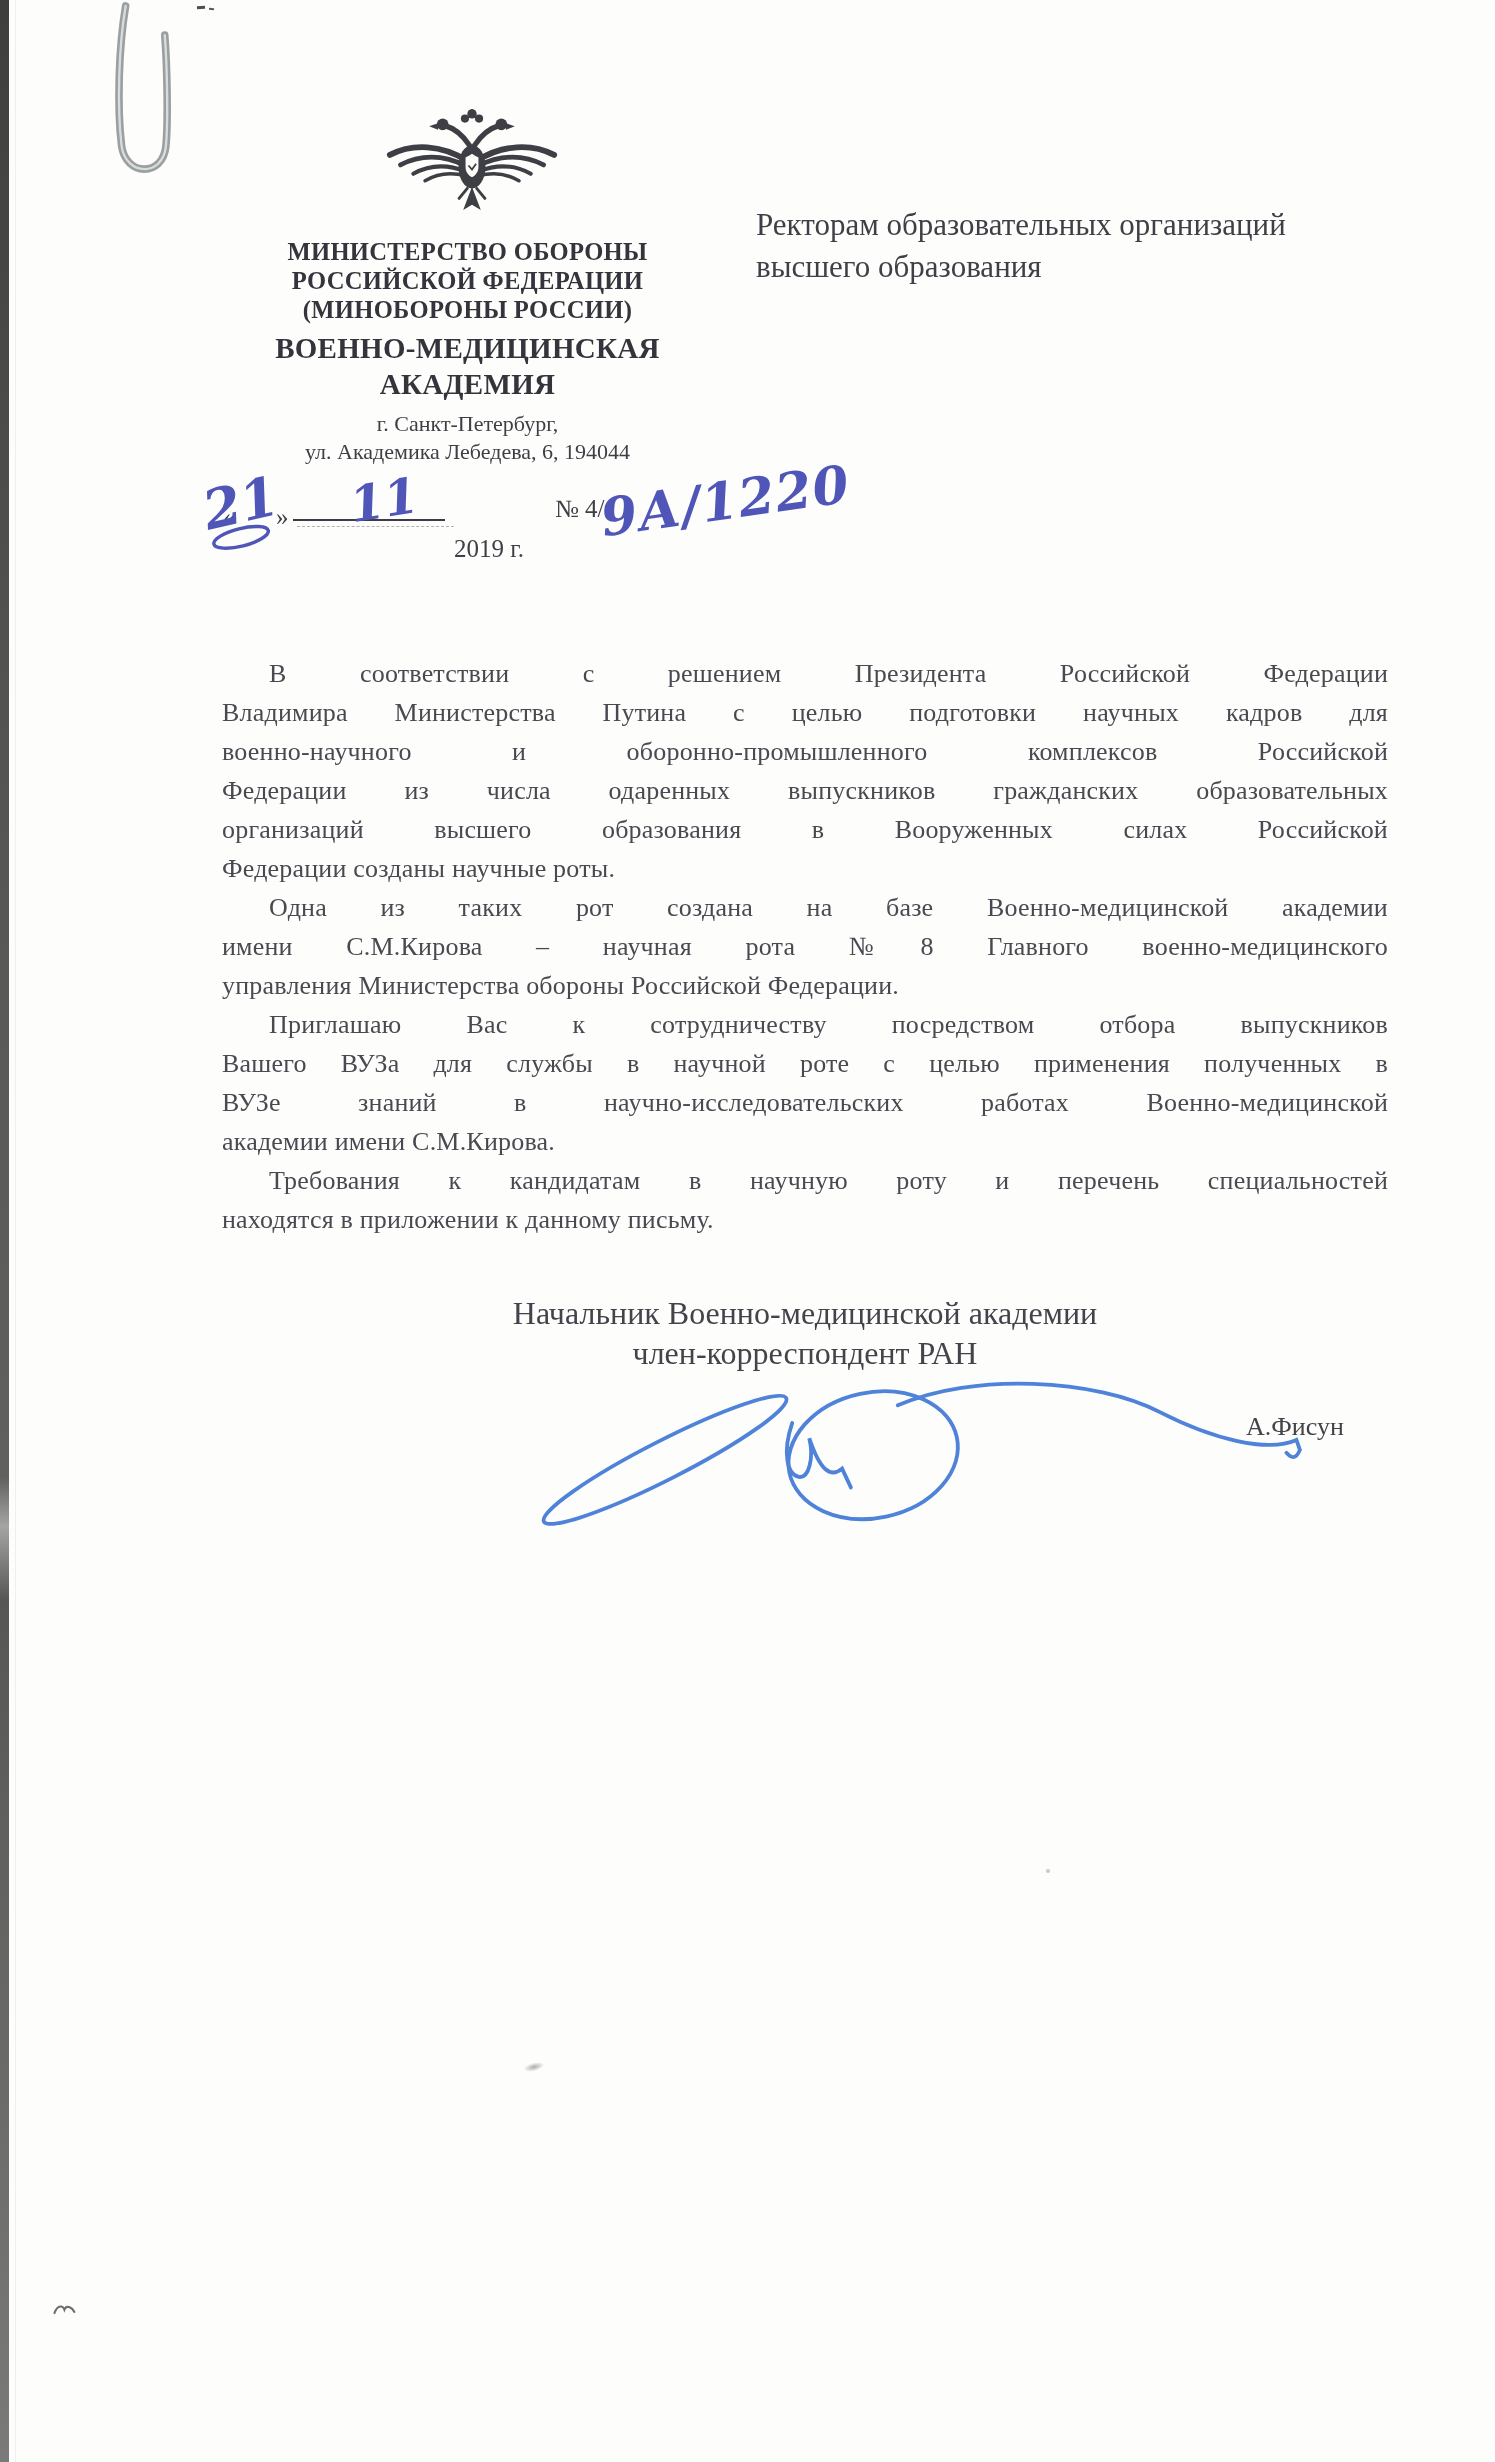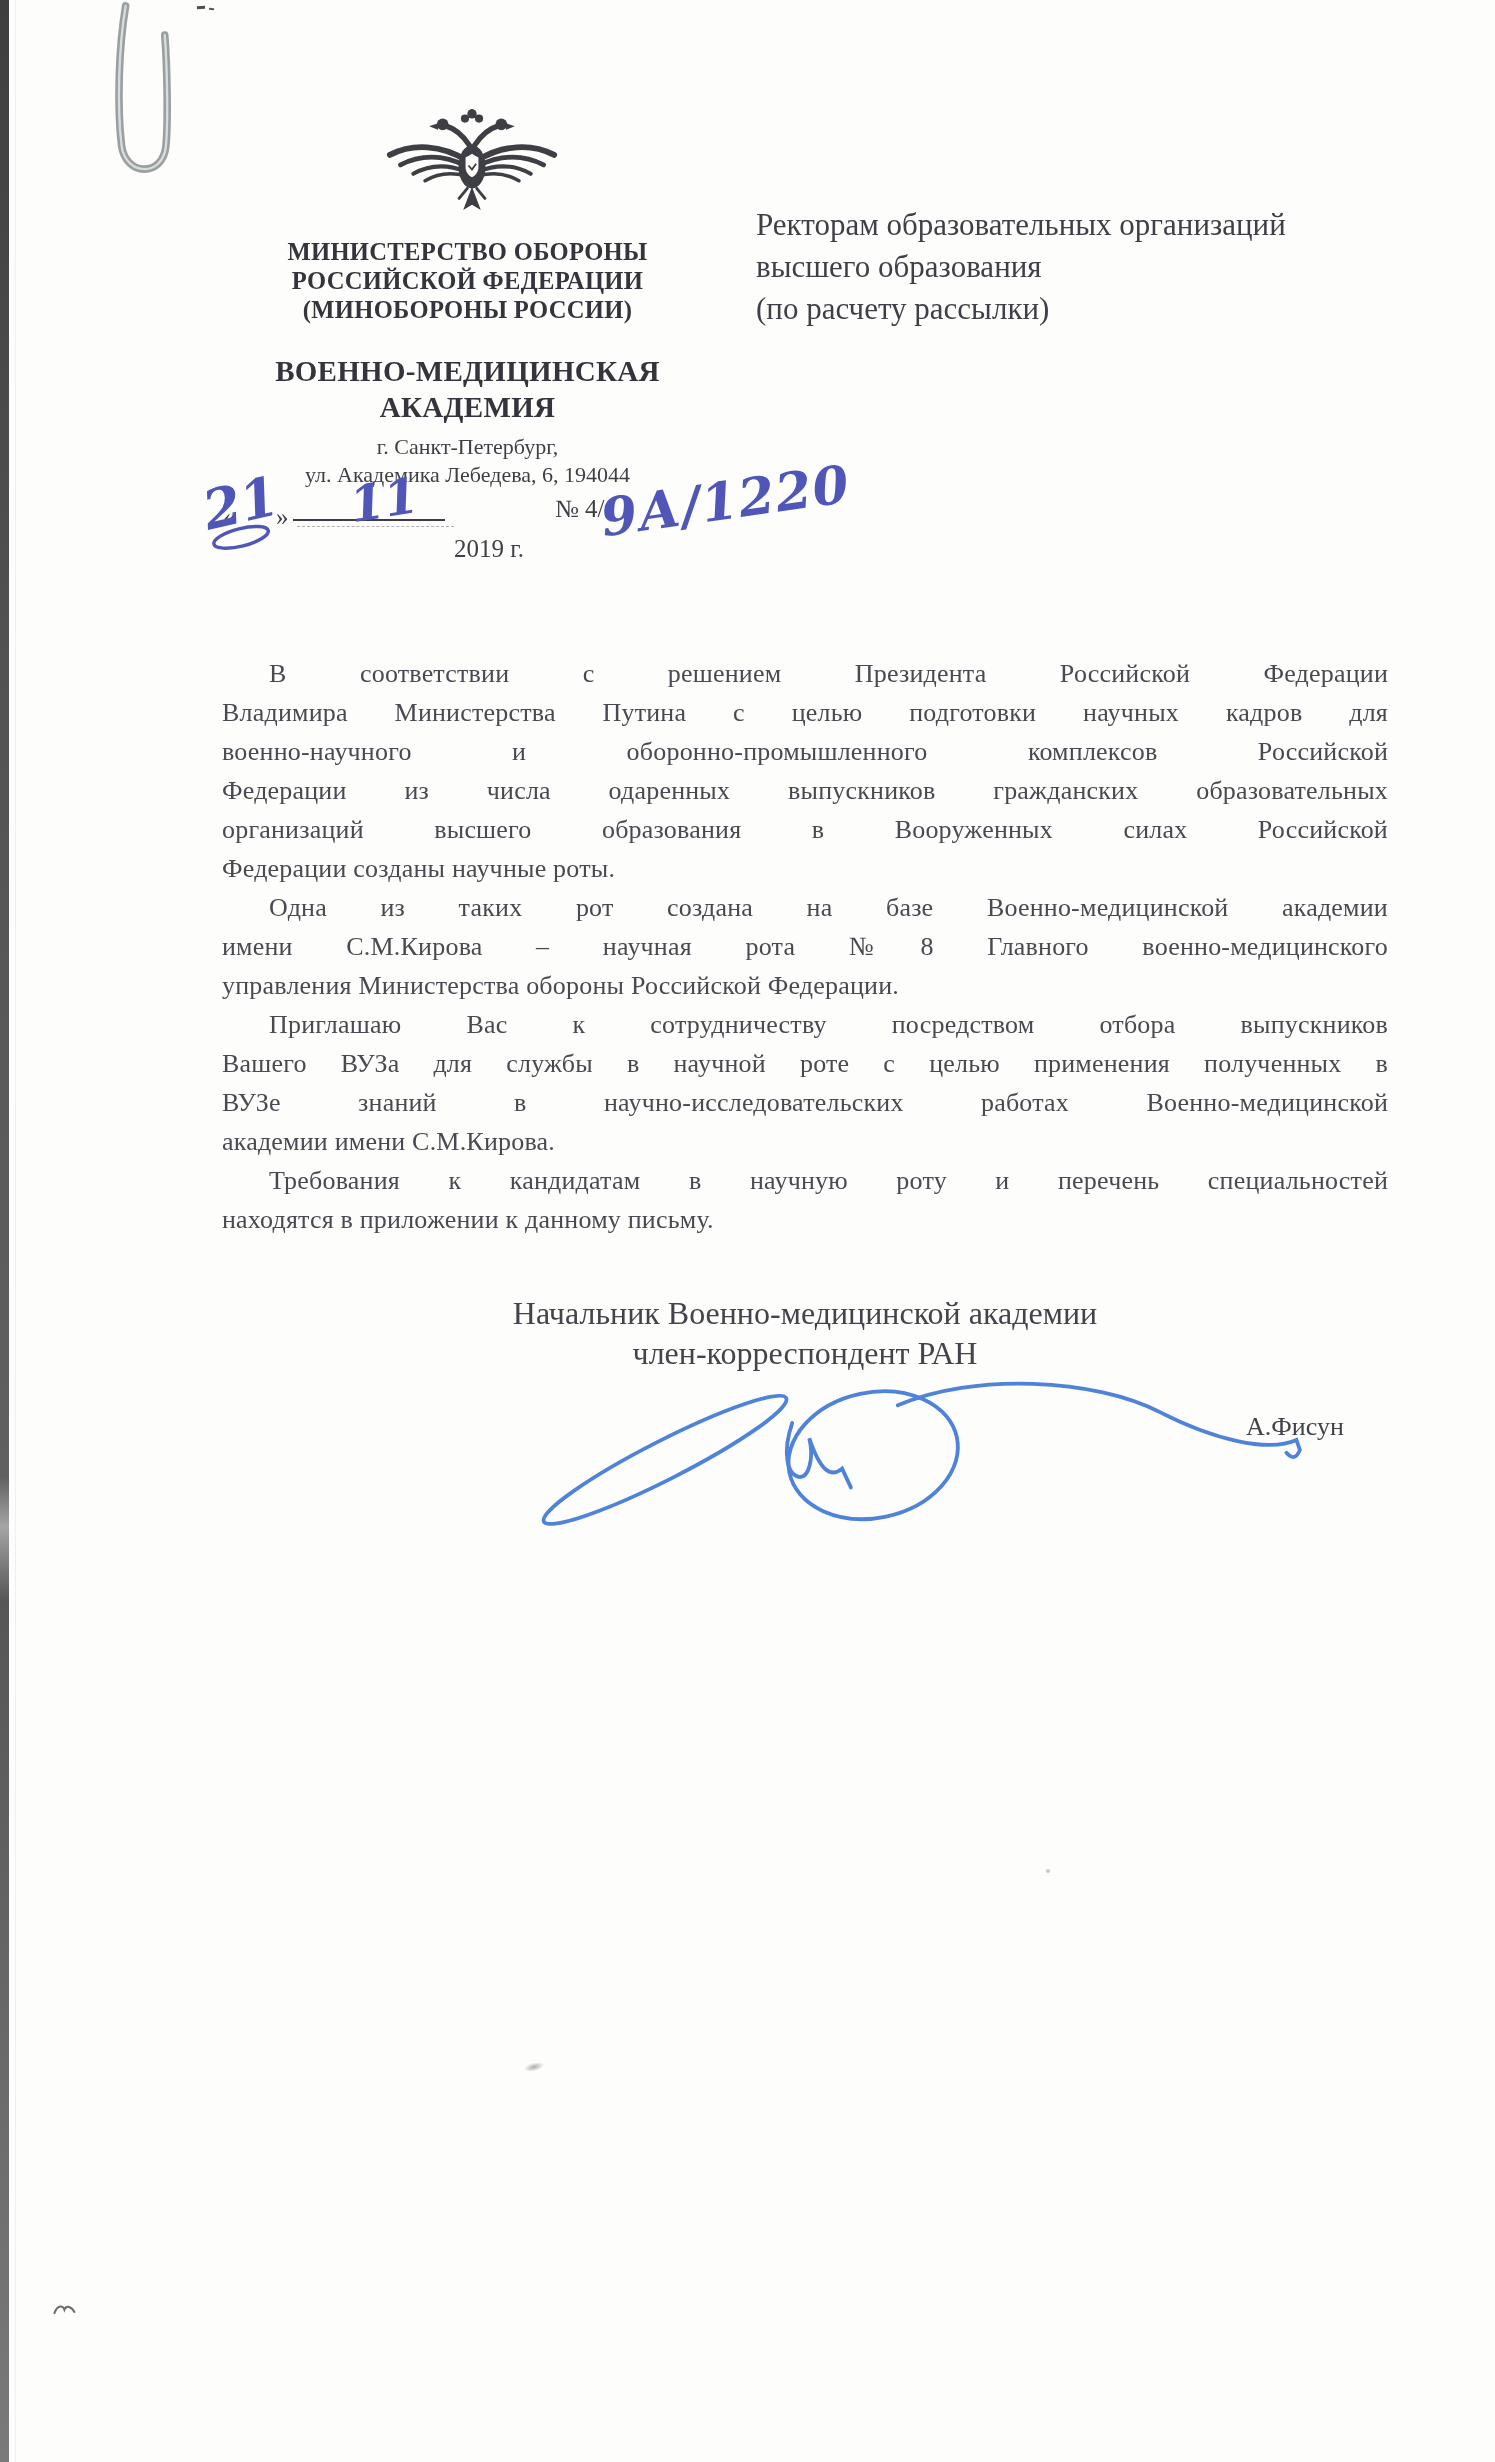--- a/index.html
+++ b/index.html
@@ -23,21 +23,21 @@
     background: #efefee;
   }
 
   .paperclip { position: absolute; left: 107px; top: 1.2px; }
 
   .emblem { position: absolute; left: 384px; top: 109px; }
 
   
   .lh { position: absolute; left: 233px; top: 237px; width: 469px; text-align: center; color: #34343c; }
   .lh-ministry { font-weight: bold; font-size: 24.6px; line-height: 29px; letter-spacing: 0.3px; }
-  .lh-academy  { font-weight: bold; font-size: 29px; line-height: 36px; margin-top: 29px; letter-spacing: 0.3px; }
+  .lh-academy  { font-weight: bold; font-size: 29px; line-height: 36px; margin-top: 6px; letter-spacing: 0.3px; }
   .lh-address  { font-weight: normal; font-size: 22px; line-height: 27.6px; margin-top: 8.2px; color: #3e3e46; }
 
   
   .addressee {
     position: absolute; left: 756px; top: 204px; width: 627px;
     text-align: left; font-size: 31px; line-height: 42px; color: #3f3f47;
   }
 
   
   .dateline { position: absolute; left: 208px; top: 490px; width: 733px; height: 82px; }
@@ -145,21 +145,20 @@
     </div>
     <div class="lh-address">
       <div>г. Санкт-Петербург,</div>
       <div>ул. Академика Лебедева, 6, 194044</div>
     </div>
   </div>
 
   <div class="addressee">
     <div>Ректорам образовательных организаций</div>
     <div>высшего образования</div>
-    <div>(по расчету рассылки)</div>
   </div>
 
   <div class="dateline">
     <span class="printed q-open">«</span>
     <span class="printed q-close">»</span>
     <div class="u1"></div>
     <div class="u2"></div>
     <svg class="day-flourish" width="70" height="35" viewBox="0 0 120 60">
       <ellipse cx="55" cy="28" rx="48" ry="15" transform="rotate(-14 55 28)" fill="none" stroke="#5056b8" stroke-width="6"></ellipse>
     </svg>

